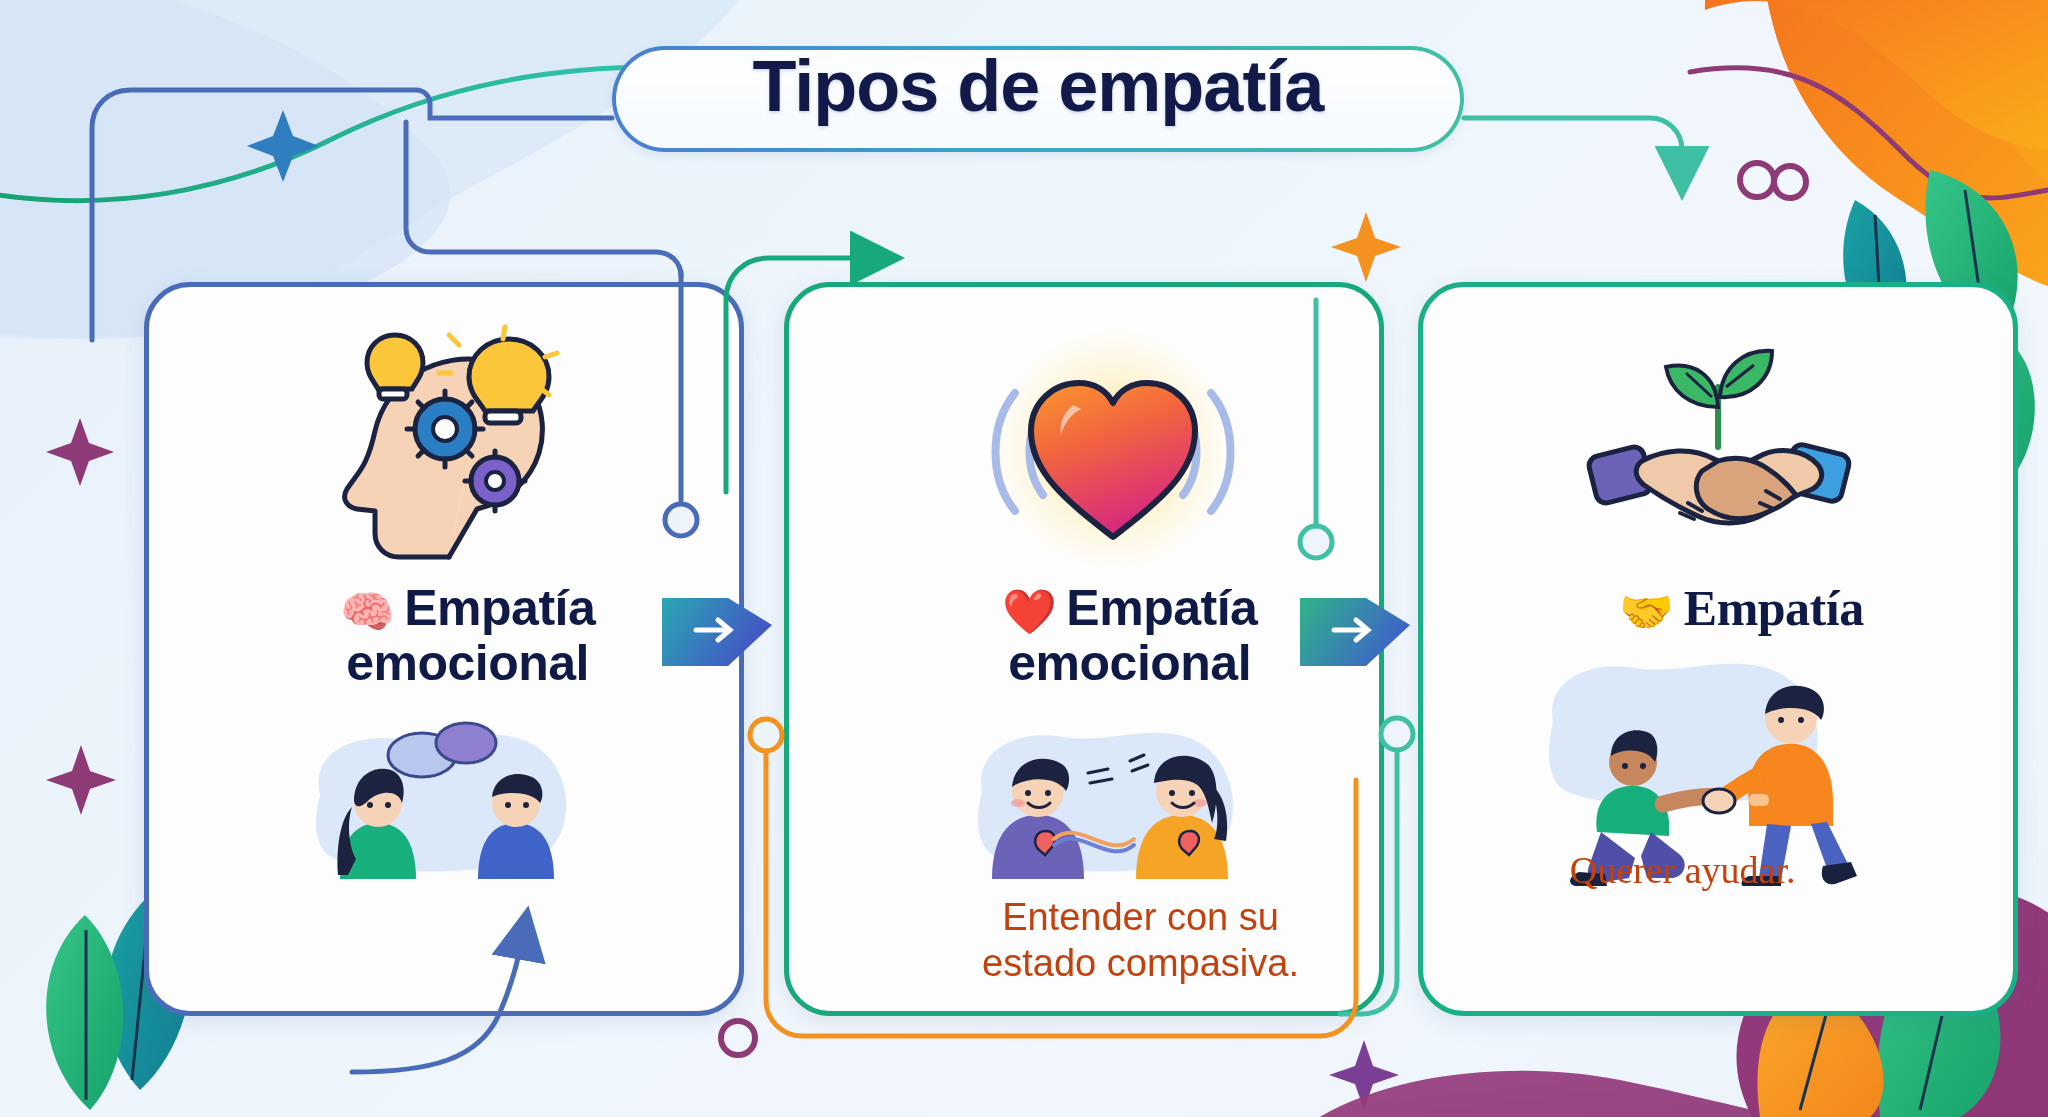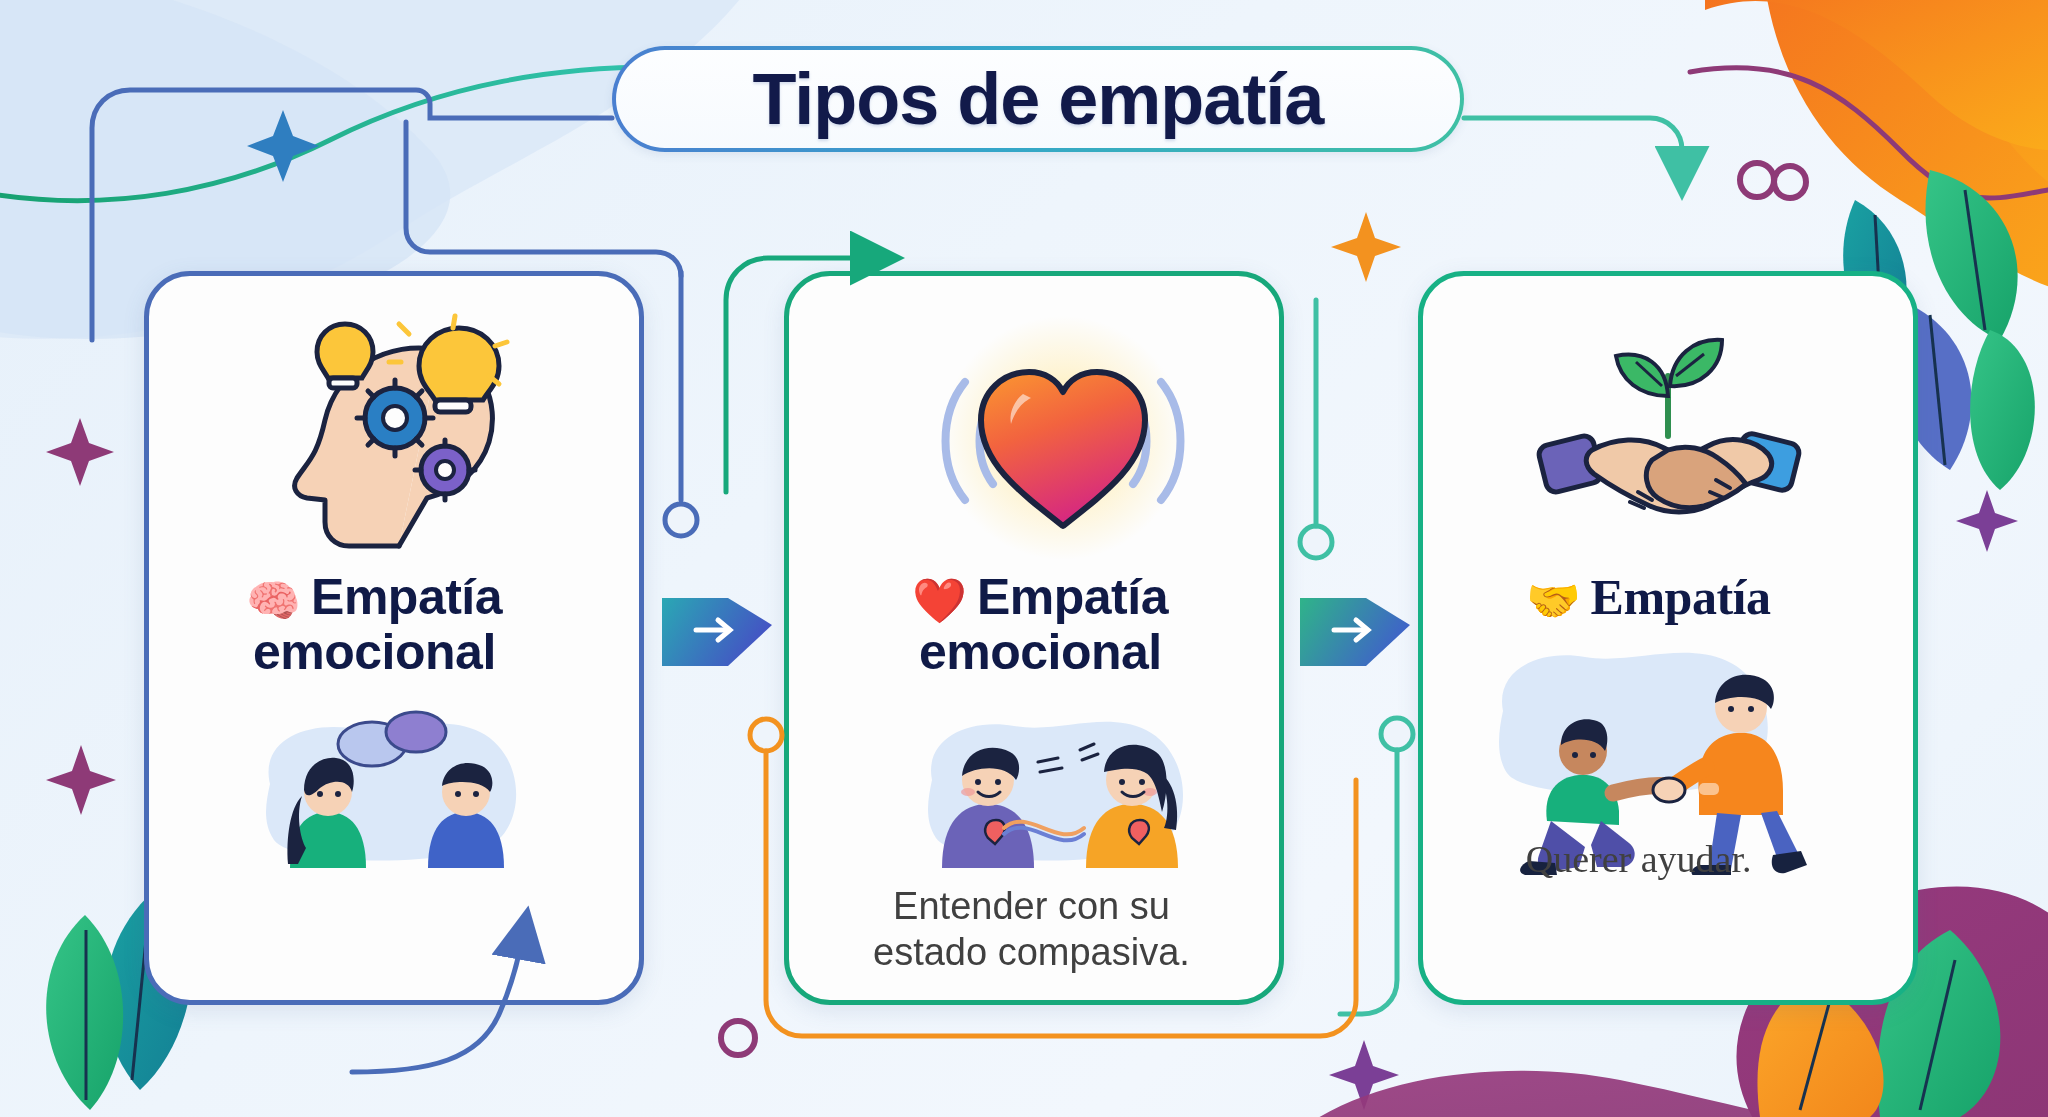--- a/index.html
+++ b/index.html
@@ -22,58 +22,58 @@
   .title-wrap {
     position:absolute; left:612px; top:46px;
     width:852px; height:106px;
     border-radius:53px;
     background:linear-gradient(180deg,#fdfeff 0%,#f6fafe 100%);
     border:4px solid transparent;
     background-image:linear-gradient(180deg,#fdfeff 0%,#f6fafe 100%),
                      linear-gradient(90deg,#4a7fd0 0%,#35a6c9 45%,#3fc0a4 100%);
     background-origin:border-box;
     background-clip:padding-box,border-box;
-    display:flex; align-items:center; justify-content:center;
+    display:flex; justify-content:center;
     box-shadow:0 3px 10px rgba(60,90,140,.10);
   }
   .title-text {
     font-size:72px; font-weight:bold; color:#121a4a;
     letter-spacing:-1px; line-height:1;
     text-shadow:0 2px 3px rgba(140,160,200,.35);
   }
 
   
   .card {
     position:absolute;
-    top:271px; width:500px; height:734px;
+    top:282px; width:600px; height:734px;
     background:#fdfdfd;
     border-radius:46px;
     box-shadow:0 6px 22px rgba(70,100,150,.13);
-    display:flex; flex-direction:column; align-items:flex-start;
+    display:flex; flex-direction:column; align-items:flex-end;
     padding-top:20px;
     overflow:hidden;
   }
   #card-1 { left:144px;  border:5px solid #4a6cb8; }
   #card-2 { left:784px;  border:5px solid #17a87b;padding-left:48px; }
   #card-3 { left:1418px; border:5px solid #17b185;font-family:Liberation Serif, serif; }
 
   .card-art { width:100%; height:278px; display:flex; align-items:center; justify-content:center; }
   .card-head {
     width:92%;
     text-align:center;
     font-size:50px; font-weight:bold; color:#101a47;
     line-height:1.08; letter-spacing:-.5px;
     display:block;
     margin-top:-4px;
   }
   .card-head .emoji { font-size:44px; margin-right:10px; vertical-align:-2px; }
   .card-art-2 { width:100%; height:190px; display:flex; align-items:center; justify-content:center; margin-top:4px; }
   .card-cap {
     width:88%; text-align:center;
-    font-size:38px; color:#404040; line-height:1.22;
+    font-size:38px; color:#c2410c; line-height:1.22;
     font-weight:400;
     margin-top:10px;
     position:relative; z-index:3;
   }
 
   
   .chev { position:absolute; top:580px; width:110px; height:90px; }
   #chev-1 { left:662px; }
   #chev-2 { left:1300px; }
 

